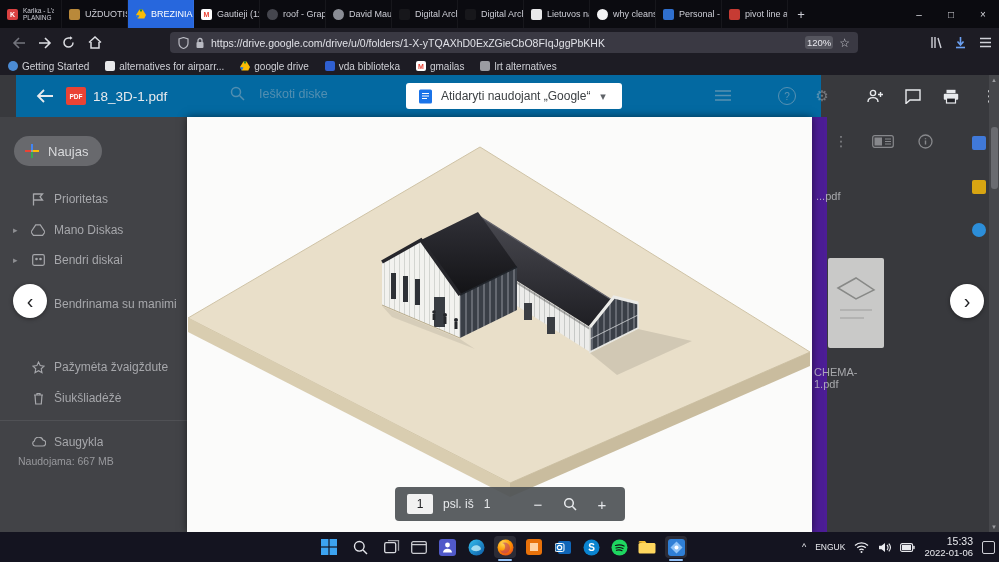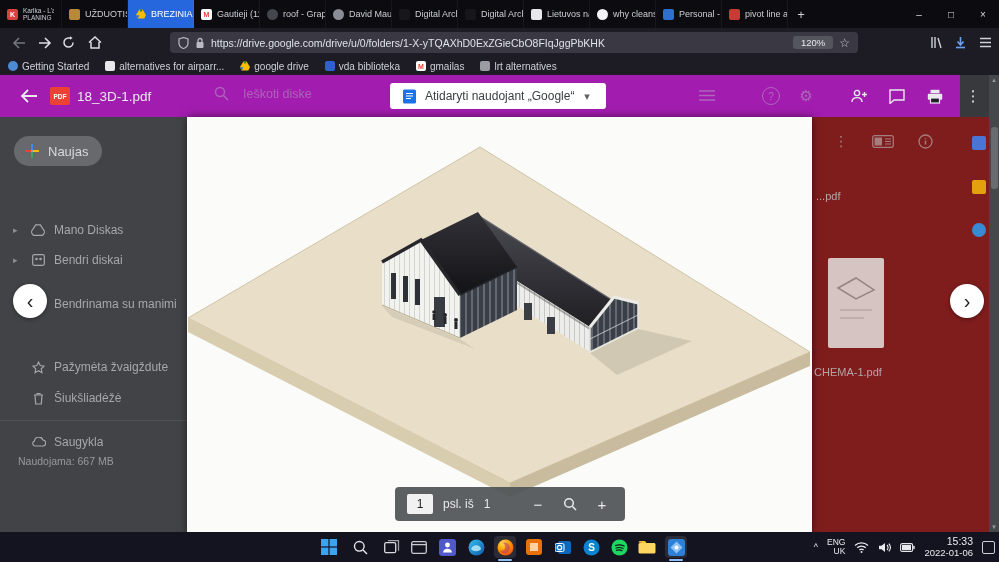--- a/index.html
+++ b/index.html
@@ -21,49 +21,49 @@
   .newtab{width:26px;display:flex;align-items:center;justify-content:center;color:#cdced6;font-size:13px;flex:none;}
   .winctl{margin-left:auto;display:flex;}
   .winctl span{width:32px;display:flex;align-items:center;justify-content:center;color:#d6d7dd;font-size:10px;}
 
   
   #navbar{position:absolute;left:0;top:28px;width:999px;height:29px;background:#1d1c24;}
   .navic{position:absolute;top:6px;width:17px;height:17px;display:flex;align-items:center;justify-content:center;}
   #urlbar{position:absolute;left:170px;top:4px;width:688px;height:21px;background:#3a3943;border-radius:4px;
           display:flex;align-items:center;padding:0 8px;gap:6px;box-sizing:border-box;}
   #urltext{flex:1;font-size:10.5px;color:#e0e1e7;overflow:hidden;white-space:nowrap;}
-  #zoompill{background:#55555e;border-radius:3px;font-size:9.5px;color:#e9e9ef;padding:1px 8px;flex:none;}
+  #zoompill{background:#55555e;border-radius:3px;font-size:9.5px;color:#e9e9ef;padding:1px 2px;flex:none;}
   #urlstar{color:#c9cad1;font-size:12px;flex:none;}
 
   
   #bmbar{position:absolute;left:0;top:57px;width:999px;height:18px;background:#1d1c24;
          display:flex;align-items:center;gap:16px;padding-left:8px;}
   .bm{display:flex;align-items:center;gap:4px;color:#cfd0d6;font-size:10px;white-space:nowrap;}
   .bmic{width:10px;height:10px;border-radius:2px;flex:none;}
 
   
-  #dheader{position:absolute;left:0;top:75px;width:960px;height:42px;background:#a21caf;}
+  #dheader{position:absolute;left:16px;top:75px;width:805px;height:42px;background:#0369a1;}
   #pdfbadge{position:absolute;left:50px;top:12px;width:20px;height:18px;background:#ea4335;border-radius:2px;
             color:#fff;font-size:6.5px;font-weight:bold;display:flex;align-items:center;justify-content:center;}
   #dtitle{position:absolute;left:77px;top:14px;font-size:13.5px;color:#e8eaed;}
   #fsearch{position:absolute;left:214px;top:11px;display:flex;align-items:center;gap:14px;opacity:.42;}
   #fsearch span{font-size:12.5px;color:#bdc1c6;text-align:center;}
   #openwith{position:absolute;left:390px;top:8px;height:26px;background:#fff;border-radius:3px;
             display:flex;align-items:center;gap:8px;padding:0 12px;}
   #openwith span{font-size:12px;color:#3c4043;white-space:nowrap;}
   #owcaret{position:absolute;left:574px;top:8px;width:26px;height:26px;background:#fff;border-radius:3px;
            display:flex;align-items:center;justify-content:center;color:#5f6368;font-size:11px;}
   .hic{position:absolute;top:12px;width:18px;height:18px;display:flex;align-items:center;justify-content:center;}
   .hic.faint{opacity:.45;}
   .qmark{width:16px;height:16px;border:1.4px solid #bdc1c6;border-radius:50%;color:#bdc1c6;
          font-size:10px;display:flex;align-items:center;justify-content:center;}
   .gearglyph{color:#bdc1c6;font-size:15px;}
 
   
-  #content{position:absolute;left:0;top:117px;width:999px;height:415px;background:#7f1d1d;}
+  #content{position:absolute;left:0;top:117px;width:827px;height:415px;background:#4c1d95;}
   #sidebg{position:absolute;left:0;top:0;width:187px;height:415px;background:#424347;}
   #newbtn{position:absolute;left:14px;top:19px;width:88px;height:30px;background:#68696d;border-radius:15px;
           display:flex;align-items:center;gap:8px;padding-left:10px;box-sizing:border-box;}
   #newbtn span{font-size:13px;color:#d9dadc;}
   .srow{position:absolute;left:0;width:187px;height:24px;display:flex;align-items:center;
         color:#a6a7ab;font-size:12px;}
   .srow .caret{position:absolute;left:13px;font-size:9px;color:#8e8f93;}
   .srow .sic{position:absolute;left:30px;width:16px;height:16px;display:flex;align-items:center;justify-content:center;}
   .srow .slabel{position:absolute;left:54px;white-space:nowrap;overflow:hidden;max-width:130px;}
   #storage{position:absolute;left:18px;top:338px;font-size:10.5px;color:#98999d;}
@@ -95,21 +95,21 @@
   #scrollbar{position:absolute;left:989px;top:-42px;width:10px;height:457px;background:#46474b;}
   #scrollbar .arrow{position:absolute;left:0;width:10px;text-align:center;font-size:6px;color:#9a9b9f;}
   #sthumb{position:absolute;left:1.5px;top:52px;width:7px;height:62px;background:#6a6b70;border-radius:3px;}
 
   
   #taskbar{position:absolute;left:0;top:532px;width:999px;height:30px;background:#141420;}
   .tbic{position:absolute;top:4px;width:22px;height:22px;border-radius:4px;display:flex;align-items:center;justify-content:center;}
   .tbic.open{background:rgba(255,255,255,.10);}
   .openline{position:absolute;top:27px;width:14px;height:2px;border-radius:1px;background:#91bff5;}
   #tray{position:absolute;right:4px;top:0;height:30px;display:flex;align-items:center;gap:9px;color:#e9eaee;}
-  #langblk{display:flex;flex-direction:column;align-items:flex-end;line-height:9px;font-size:8.5px;}
+  #langblk{display:flex;flex-direction:row;align-items:center;line-height:9px;font-size:8.5px;}
   #clockblk{display:flex;flex-direction:column;align-items:flex-end;line-height:11px;}
   #traytime{font-size:10.5px;}
   #traydate{font-size:9.5px;}
   #notifsq{width:11px;height:11px;border:1.2px solid #cfd0d6;border-radius:2px;}
   #traycaret{font-size:9px;}
 </style>
 </head>
 <body>
 
 <div id="screen">
@@ -337,20 +337,28 @@
       <svg width="16" height="16" viewBox="0 0 16 16">
         <path d="M7 1h2v6h6v2H9v6H7V9H1V7h6z" fill="#9aa0a6"></path>
         <path d="M7 1h2v6H7z" fill="#4285f4"></path>
           <path d="M9 7h6v2H9z" fill="#fbbc04"></path>
         <path d="M7 9h2v6H7z" fill="#34a853"></path>
           <path d="M1 7h6v2H1z" fill="#ea4335"></path>
       </svg>
       <span>Naujas</span>
     </div>
 
+    <div class="srow" style="top:70px">
+      <span class="sic">
+        <svg width="12" height="13" viewBox="0 0 12 13">
+            <path d="M1.5 0.5v12M1.5 1h9l-2.4 2.8L10.5 7h-9" fill="none" stroke="#a6a7ab" stroke-width="1.3"></path>
+          </svg>
+      </span>
+      <span class="slabel">Prioritetas</span>
+    </div>
     <div class="srow" style="top:101px">
       <span class="caret">▸</span>
       <span class="sic">
         <svg width="14" height="12" viewBox="0 0 14 12">
             <path d="M4.7 0.8h4.6L14 8l-2.4 3.4H2.4L0 8z" fill="none" stroke="#a6a7ab" stroke-width="1.2"></path>
           </svg>
       </span>
       <span class="slabel">Mano Diskas</span>
     </div>
     <div class="srow" style="top:131px">

